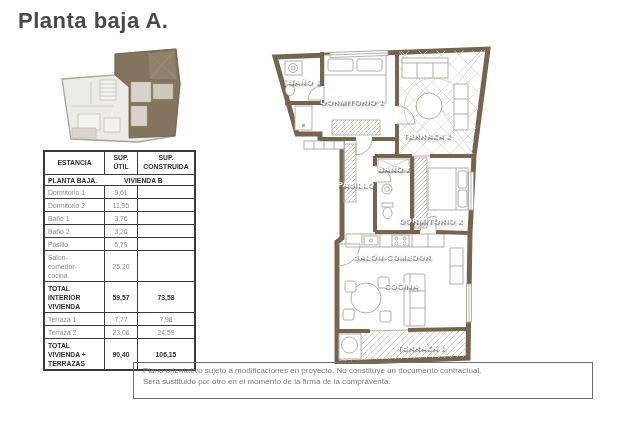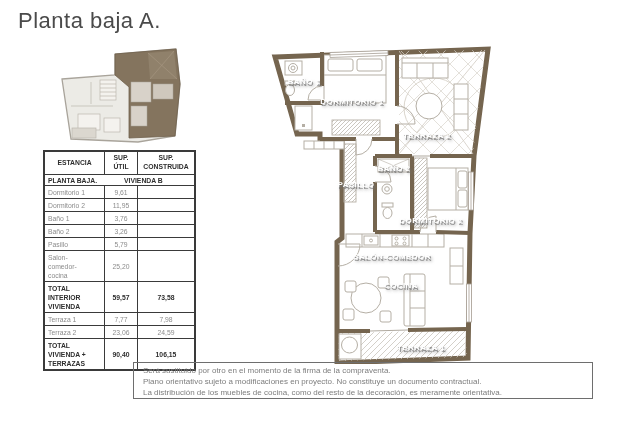--- a/index.html
+++ b/index.html
@@ -1,20 +1,20 @@
 <!DOCTYPE html>
 <html><head>
 <meta charset="utf-8">
 <style>
   html,body{margin:0;padding:0;background:#ffffff;}
   #screen{position:relative;width:630px;height:423px;background:#ffffff;overflow:hidden;
           font-family:"Liberation Sans",sans-serif;}
 
   
-  .page-title{position:absolute;left:18px;top:8px;font-size:22px;font-weight:normal;
+  .page-title{position:absolute;left:18px;top:8px;font-size:22px;font-weight:bold;
               color:#4a4a4a;letter-spacing:.5px;}
 
   
   .areas-table{position:absolute;left:43px;top:150px;width:153px;border:2px solid #3a3a3a;
                background:#fff;font-size:6.8px;color:#8c8c8c;box-sizing:border-box;}
   .t-head{display:grid;grid-template-columns:60px 33px 1fr;font-weight:bold;color:#2e2e2e;
           border-bottom:1.5px solid #3a3a3a;}
   .t-head>div{padding:2px 3px;min-height:18px;display:flex;align-items:center;justify-content:center;
               text-align:center;border-right:1px solid #3a3a3a;line-height:8.6px;}
   .t-head>div:last-child{border-right:none;}
@@ -289,18 +289,17 @@
     <span class="plan-label" style="left:427px;top:135px;">TERRAZA 2</span>
     <span class="plan-label" style="left:394px;top:168px;">BAÑO 2</span>
     <span class="plan-label" style="left:356px;top:184px;">PASILLO</span>
     <span class="plan-label" style="left:431px;top:220px;">DORMITORIO 2</span>
     <span class="plan-label" style="left:392px;top:256px;">SALÓN-COMEDOR</span>
     <span class="plan-label" style="left:401px;top:269px;margin-top:16px;">COCINA</span>
     <span class="plan-label" style="left:421px;top:347px;">TERRAZA 1</span>
   </div>
 
   <div class="disclaimer">
+    <div>Plano orientativo sujeto a modificaciones en proyecto. No constituye un documento contractual.</div>
     <div>Será sustituido por otro en el momento de la firma de la compraventa.</div>
-    <div>Plano orientativo sujeto a modificaciones en proyecto. No constituye un documento contractual.</div>
-    <div>La distribución de los muebles de cocina, como del resto de la decoración, es meramente orientativa.</div>
   </div>
 
 </div>
 
 </body></html>

